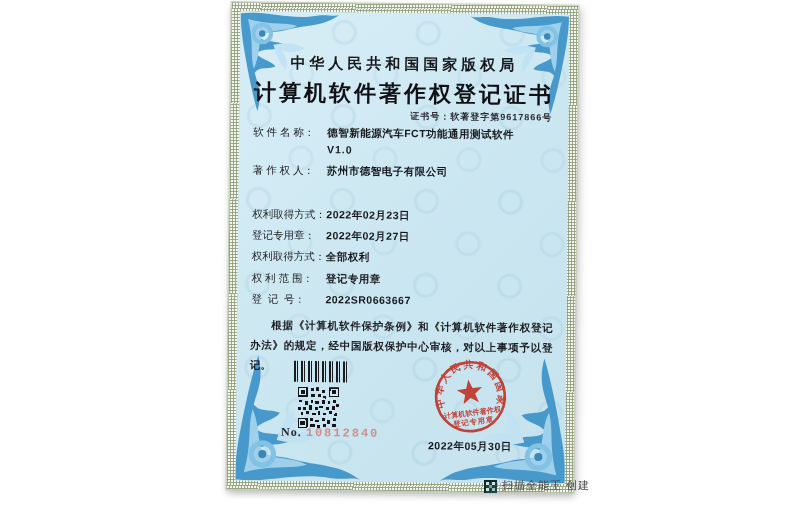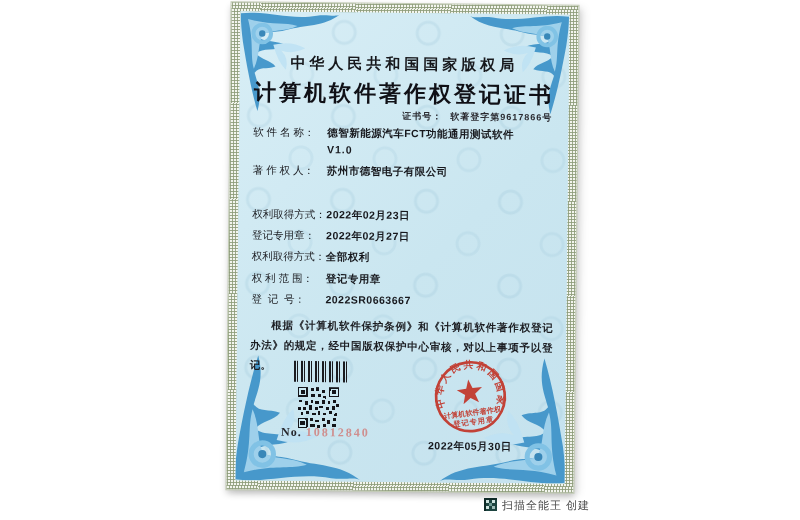--- a/index.html
+++ b/index.html
@@ -45,21 +45,21 @@
   }
   .cert-title{
     position:absolute;left:0;right:0;top:66px;text-align:center;
     font-family:"Liberation Serif", serif;
     font-size:22px;font-weight:bold;color:#101016;letter-spacing:3px;white-space:nowrap;
   }
   .certno{
     position:absolute;right:16px;top:97px;
     font-size:9px;font-weight:bold;color:#2a2a30;letter-spacing:1px;white-space:nowrap;
   }
-  .certno .lbl{margin-right:8px;text-align:right;}
+  .certno .lbl{text-align:right;}
   .fields{position:absolute;left:14px;right:8px;top:0;height:0;}
   .frow{position:absolute;left:0;right:0;display:flex;align-items:flex-start;}
   .flabel{
     width:74px;flex:0 0 74px;font-size:10.5px;font-weight:normal;color:#1c1d22;white-space:pre;
   }
   .fvalue{font-size:10.5px;font-weight:bold;color:#17181d;letter-spacing:.5px;}
   .fvalue .v2{display:block;margin-top:3px;letter-spacing:1px;}
   .r0{top:114px;} .r1{top:152px;} .r2{top:196px;} .r3{top:217px;}
   .r4{top:238px;} .r5{top:260px;} .r6{top:281px;}
   .statement{
@@ -75,30 +75,30 @@
       #1b1b1f 3px 4px, transparent 4px 7px,
       #1b1b1f 7px 9px, transparent 9px 10px,
       #1b1b1f 10px 11px, transparent 11px 14px);
   }
   .qr{position:absolute;left:61px;top:375px;width:42px;height:41px;}
   .qr svg{width:100%;height:100%;display:block;}
   .serial{
     position:absolute;left:45px;top:413px;font-size:12px;font-weight:bold;
     font-family:"Liberation Serif", serif;color:#26262c;letter-spacing:1px;white-space:nowrap;
   }
-  .serial .num{color:#cf8f8f;font-family:Liberation Serif, serif;font-weight:bold;letter-spacing:2px;}
+  .serial .num{color:#cf8f8f;font-family:Liberation Mono, monospace;font-weight:bold;letter-spacing:2px;}
   
   .seal{position:absolute;left:196px;top:345px;width:76px;height:76px;transform:rotate(-8deg);opacity:.93;}
   .seal svg{width:100%;height:100%;display:block;}
   .issue-date{
     position:absolute;left:186px;top:426px;width:96px;text-align:center;
     font-size:10.5px;font-weight:bold;color:#17181d;white-space:nowrap;letter-spacing:.5px;
   }
   
-  .scan-mark{position:absolute;left:484px;top:498px;display:flex;align-items:flex-start;gap:5px;}
+  .scan-mark{position:absolute;left:484px;top:478px;display:flex;align-items:flex-end;gap:5px;}
   .scan-logo{
     width:13px;height:13px;background:#1d4440;position:relative;flex:0 0 13px;
     box-shadow:inset 2px 2px 0 #0e2a27;
   }
   .scan-logo:after{
     content:"";position:absolute;left:2px;top:2px;width:3px;height:3px;background:#cfe4e0;
     box-shadow:6px 0 0 #cfe4e0, 0 6px 0 #cfe4e0, 6px 6px 0 #9fbcb8, 3px 3px 0 #6f9a94;
   }
   .scan-text{font-size:11px;color:#4a4a4a;letter-spacing:1px;white-space:nowrap;}
 </style>

